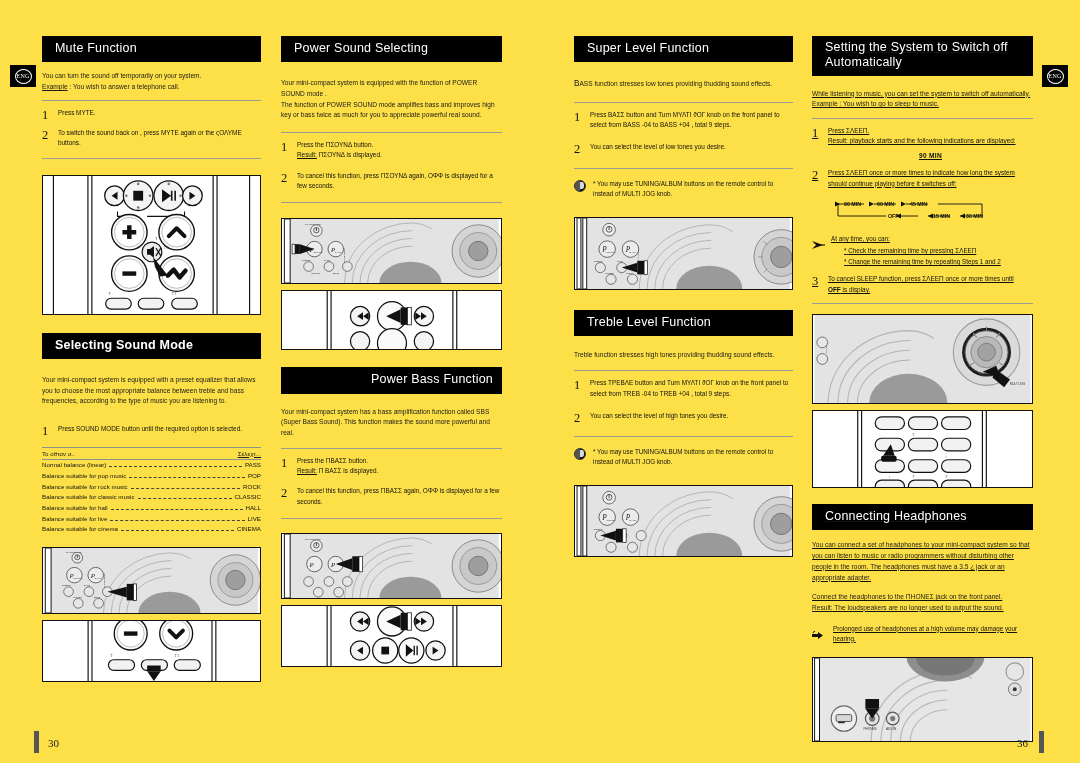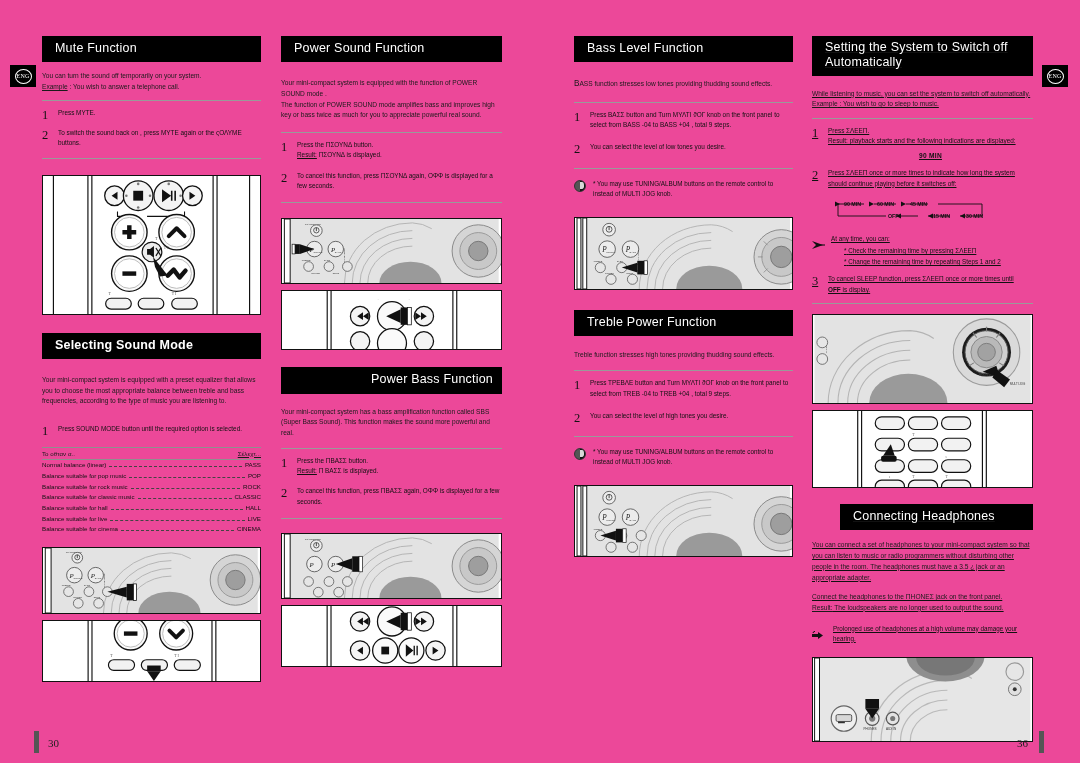--- a/index.html
+++ b/index.html
@@ -7,21 +7,21 @@
   html, body {
     width: 1080px; height: 763px;
     background: #ffffff;
     font-family: "Liberation Sans", sans-serif;
     color: #111;
     overflow: hidden;
   }
   .page {
     position: relative;
     width: 1080px; height: 763px;
-    background: #ec4899;
+    background: #fde047;
   }
 
   
   .lang-badge {
     position: absolute;
     width: 26px; height: 22px;
     background: #000;
     display: flex; align-items: center; justify-content: center;
   }
   .lang-badge .ring {
@@ -381,21 +381,21 @@
         <text x="67" y="37" font-size="4" fill="#555" font-family="Liberation Serif, serif">Τ</text>
         <text x="133" y="37" font-size="4" fill="#555" font-family="Liberation Serif, serif">Τ  Ι</text>
         <path d="M112 62 L105 52 L119 52 Z" fill="#111"></path>
         <rect x="105" y="46" width="14" height="6" fill="#111"></rect>
       </svg>
     </div>
   </div>
 
   <div class="col c2" style="top:36px;">
 
-    <div class="title-bar">Power Sound Function</div>
+    <div class="title-bar">Power Sound Selecting</div>
 
     <div class="intro" style="margin-top:16px; white-space:pre-line;">Your mini-compact system is equipped with the function of POWER SOUND mode .
 The function of POWER SOUND mode amplifies bass and improves high key or bass twice as much for you to appreciate powerful real sound.</div>
 
     <hr class="rule" style="margin-top:11px">
 
     <div class="step">
       <div class="num">1</div>
       <div class="txt">
         <div>Press the ΠΣΟΥΝΔ button.</div>
@@ -560,21 +560,21 @@
         <circle cx="131" cy="46" r="13" fill="#fafafa" stroke="#111" stroke-width="1.3"></circle>
         <path d="M126 41 l6 5 -6 5 z M134 41 v10 M137 41 v10" fill="#111" stroke="#111" stroke-width="1.4"></path>
         <circle cx="156" cy="46" r="10" fill="#f4f4f4" stroke="#111" stroke-width="1.3"></circle>
         <path d="M159 42 v8 M159 46 l-6 -4 v8 z" fill="#111" stroke="none"></path>
       </svg>
     </div>
   </div>
 
   <div class="col c3" style="top:36px;">
 
-    <div class="title-bar">Bass Level Function</div>
+    <div class="title-bar">Super Level Function</div>
 
     <div class="intro" style="margin-top:15px;">
       <span class="cap-first">B</span><span>ASS function stresses low tones providing thudding sound effects.</span>
     </div>
 
     <hr class="rule" style="margin-top:11px">
 
     <div class="step">
       <div class="num">1</div>
       <div class="txt">Press ΒΑΣΣ  button and Turn ΜΥΛΤΙ ϑΟΓ knob on the front panel to select from BASS -04  to BASS +04  , total 9 steps.</div>
@@ -640,21 +640,21 @@
           <text x="29" y="58" font-size="2.2" fill="#333" font-family="Liberation Sans, sans-serif">DIMMER</text>
           <text x="51" y="58" font-size="2.2" fill="#333" font-family="Liberation Sans, sans-serif">DEMO</text>
         </g>
 
         <path d="M46 51 L62 46 L62 56 Z" fill="#111"></path>
         <rect x="62" y="44" width="7" height="14" fill="#111"></rect>
         <rect x="69" y="44" width="3.5" height="14" fill="#fff" stroke="#111" stroke-width=".7"></rect>
       </svg>
     </div>
 
-    <div class="title-bar" style="margin-top:20px;">Treble Power Function</div>
+    <div class="title-bar" style="margin-top:20px;">Treble Level Function</div>
 
     <div class="intro" style="margin-top:14px;">Treble function stresses high tones providing thudding sound effects.</div>
 
     <hr class="rule" style="margin-top:10px">
 
     <div class="step">
       <div class="num">1</div>
       <div class="txt">Press ΤΡΕΒΛΕ  button and Turn ΜΥΛΤΙ ϑΟΓ knob on the front panel to select from TREB -04  to TREB +04  , total 9 steps.</div>
     </div>
     <div class="step" style="margin-top:12px">
@@ -869,21 +869,21 @@
         <text x="134" y="48" font-size="4" fill="#666" font-family="Liberation Serif, serif">ι</text>
         <text x="76" y="69" font-size="4" fill="#666" font-family="Liberation Serif, serif">ι</text>
         <text x="100" y="69" font-size="4" fill="#666" font-family="Liberation Serif, serif">Τ</text>
         <text x="134" y="69" font-size="4" fill="#666" font-family="Liberation Serif, serif">Τ</text>
 
         <path d="M70 46 L78 34 L82 46 Z" fill="#111"></path>
         <rect x="68" y="46" width="16" height="6" rx="2" fill="#111"></rect>
       </svg>
     </div>
 
-    <div class="title-bar" style="margin-top:16px;margin-left:28px;">Connecting Headphones</div>
+    <div class="title-bar" style="margin-top:16px;">Connecting Headphones</div>
 
     <div class="intro" style="margin-top:10px;">You can connect a set of headphones to your mini-compact system so that you can listen to music or radio programmers without disturbing other people in the room. The headphones must have a 3.5    ¿ jack or an appropriate adapter.</div>
 
     <div class="intro" style="margin-top:9px;">
       <div>Connect the headphones to the ΠΗΟΝΕΣ jack on the front panel.</div>
       <div><span class="uline">Result:</span><span> The loudspeakers are no longer used to output the sound.</span></div>
     </div>
 
     <div class="hand-note">
       <div class="hand-ico">

